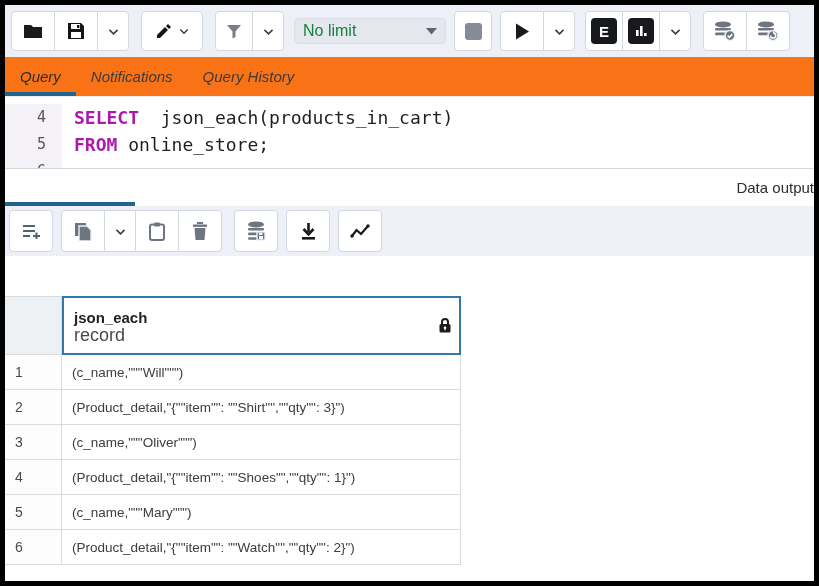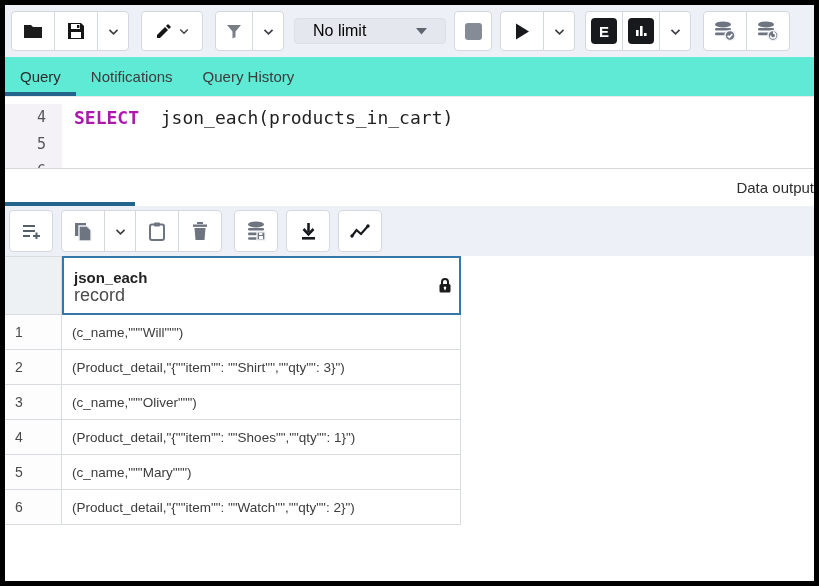--- a/index.html
+++ b/index.html
@@ -18,31 +18,31 @@
        align-items:center; justify-content:center; cursor:pointer;}
   .btn + .btn{margin-left:-1px;}
   .grp{display:flex;}
   .grp .btn:first-child{border-radius:4px 0 0 4px;}
   .grp .btn:last-child{border-radius:0 4px 4px 0;}
   .grp .btn:only-child{border-radius:4px;}
   .solo{border-radius:4px;}
   .w44{width:44px;} .w38{width:38px;} .w32{width:32px;} .w62{width:62px;}
   .gap12{width:12px;} .gap10{width:10px;} .gap8{width:8px;}
   .limit{height:26px; width:152px; background:#e4e7ed; border:1px solid #dcdfe6;
-         border-radius:4px; display:flex; align-items:center; padding:0 18px;
-         color:#000000; font-size:16px; cursor:pointer;}
+         border-radius:4px; display:flex; align-items:center; padding:0 8px;
+         color:#15803d; font-size:16px; cursor:pointer;}
   .limit .lbl{flex:1;}
   .chip{width:26px; height:26px; background:var(--dark); border-radius:4px;
         color:#fff; font-weight:bold; font-size:15px; display:flex;
         align-items:center; justify-content:center;}
   svg{display:block;}
 
   
-  .tabbar{height:40px; display:flex; align-items:stretch; background:#5eead4;
-          border-bottom:1px solid #ececec; flex:0 0 auto;}
+  .tabbar{height:40px; display:flex; align-items:stretch; background:#f97316;
+          border-bottom:1px solid #ececec; flex:0 0 auto;font-style:italic;}
   .tab{padding:0 15px; display:flex; align-items:center; font-size:15px;
        color:#3c3c3c; position:relative; cursor:pointer;}
   .tab.active{color:#2b2b2b;}
   .tab.active::after{content:""; position:absolute; left:0; right:0; bottom:0;
        height:4px; background:var(--accent);}
 
   
   .editor{height:71px; display:flex; overflow:hidden; background:#fff; flex:0 0 auto;}
   .eline{display:flex; height:27px; align-items:center;}
   .eline .num{width:57px; text-align:right; padding-right:16px; color:#555;
@@ -59,21 +59,21 @@
   .out-title{font-size:15px; color:#2e2e2e; padding-left:10px;}
   .out-underline{position:absolute; left:0; bottom:0; width:130px; height:4px;
        background:var(--accent);}
 
   .toolbar-out{height:50px; background:var(--tbbg); display:flex; align-items:center;
        padding:0 4px; flex:0 0 auto;}
   .toolbar-out .btn{height:42px;}
 
   
   .grid{flex:1; background:#fff; overflow:hidden; position:relative;}
-  .g-header{display:flex; height:59px;}
+  .g-header{display:flex; height:59px;margin-top:40px;}
   .g-corner{width:57px; background:#eef1f4; border-right:1px solid var(--grid);
        border-bottom:1px solid var(--grid); border-top:1px solid var(--grid);}
   .g-colhead{width:399px; border:2px solid var(--selcol); background:#fff;
        display:flex; align-items:center; padding:0 8px 0 10px; cursor:pointer;}
   .g-colhead .names{flex:1;}
   .g-colname{font-size:15px; font-weight:bold; color:#222; line-height:19px;}
   .g-coltype{font-size:18px; color:#4a4a4a; line-height:17px;}
   .g-row{display:flex; height:35px;}
   .g-rownum{width:57px; border-right:1px solid var(--grid);
        border-bottom:1px solid var(--grid); font-size:14px; color:#4a4a4a;
@@ -251,20 +251,21 @@
 
   <div class="editor">
     <div class="editor-inner" id="editor-lines">
     <div class="eline">
       <span class="num">4</span>
       <span class="src"><span class="kw">SELECT</span><span class="rest">  json_each(products_in_cart)</span></span>
     </div>
 
     <div class="eline">
       <span class="num">5</span>
+      <span class="src"><span class="kw">FROM</span><span class="rest"> online_store;</span></span>
     </div>
 
     <div class="eline">
       <span class="num">6</span>
       <span class="src"><span class="kw"></span><span class="rest"></span></span>
     </div>
   </div>
   </div>
 
   <div class="out-title-row">

